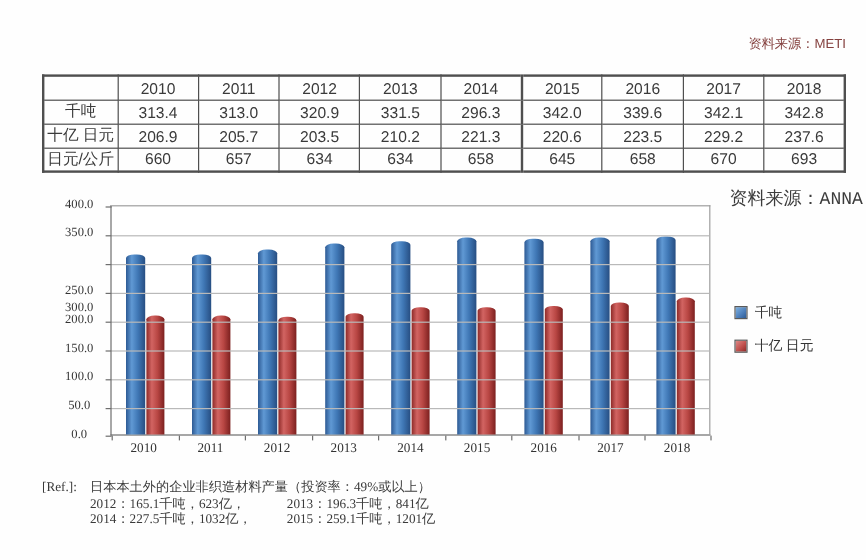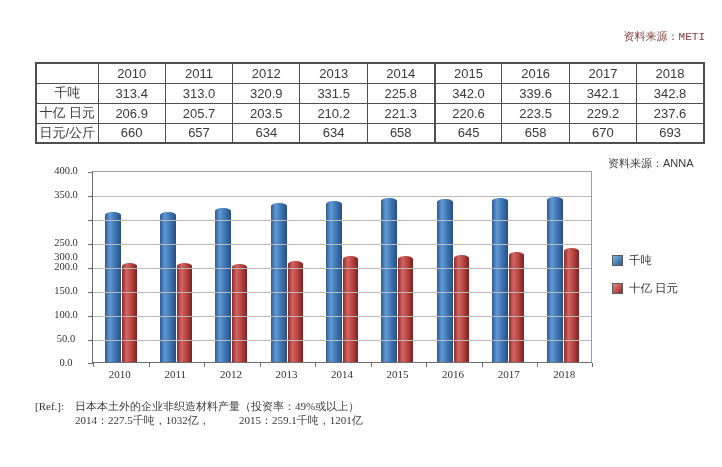--- a/index.html
+++ b/index.html
@@ -7,36 +7,36 @@
   .page {
     position:relative; width:722px; height:467px; background:#fefefe;
     font-family:"Liberation Sans", sans-serif; overflow:hidden;
   }
   .title {
     position:absolute; left:36px; top:20px;
     font-size:19px; font-weight:bold; color:#c0242b; letter-spacing:0.5px;
   }
   .source-meti {
     position:absolute; right:17px; top:29px;
-    font-family:Liberation Mono, monospace; font-size:11px; color:#84403e;
+    font-family:Liberation Sans, sans-serif; font-size:11px; color:#84403e;
   }
   
   table.prod {
     position:absolute; left:35px; top:62px; width:670px;
     border-collapse:collapse; table-layout:fixed;
     font-size:13px; color:#3a3a3a; text-align:center;
     border:2px solid #4f4f4f;
   }
   table.prod td { border:1px solid #4f4f4f; height:20px; padding:0 2px; }
   table.prod td.thick { border-left:2px solid #4f4f4f; }
   table.prod col.lab { width:62px; }
   
   .src-anna {
     position:absolute; left:608px; top:156px;
-    font-family:Liberation Sans, sans-serif; font-size:11px; color:#3c3c3c;text-align:center;
+    font-family:Liberation Mono, monospace; font-size:15px; color:#3c3c3c;text-align:center;
   }
   .plot {
     position:absolute; left:92px; top:171px; width:500px; height:192px;
     background:#ffffff;
     border-top:1px solid #9f9f9f; border-right:1px solid #9f9f9f;
     border-left:1px solid #6e6e6e; border-bottom:1px solid #6e6e6e;
   }
   .gridline { position:absolute; left:0; width:100%; height:1px; background:#b9b9b9; }
   .ytickmark { position:absolute; left:-5px; width:5px; height:1px; background:#6e6e6e; }
   .xtickmark { position:absolute; bottom:-5px; width:1px; height:4px; background:#6e6e6e; }
@@ -104,21 +104,21 @@
           <td>2016</td>
           <td>2017</td>
           <td>2018</td>
         </tr>
         <tr>
           <td>千吨</td>
           <td>313.4</td>
           <td>313.0</td>
           <td>320.9</td>
           <td>331.5</td>
-          <td>225.8</td>
+          <td>296.3</td>
           <td class="thick">342.0</td>
           <td>339.6</td>
           <td>342.1</td>
           <td>342.8</td>
         </tr>
         <tr>
           <td>十亿 日元</td>
           <td>206.9</td>
           <td>205.7</td>
           <td>203.5</td>
@@ -244,17 +244,18 @@
       <span class="swatch s1"></span>
       <span class="legend-label">十亿 日元</span>
     </div>
   </div>
 
   <div class="footnote">
     <div>
       <span class="fn-ref">[Ref.]:</span><span>日本本土外的企业非织造材料产量（投资率：49%或以上）</span>
     </div>
     <div id="fn-rows">
+        <div><span class="fn-indent"></span><span class="fn-col1">2012：165.1千吨，623亿，</span><span>2013：196.3千吨，841亿</span></div>
         <div><span class="fn-indent"></span><span class="fn-col1">2014：227.5千吨，1032亿，</span><span>2015：259.1千吨，1201亿</span></div>
       </div>
   </div>
 
 </div>
 
 </body></html>

